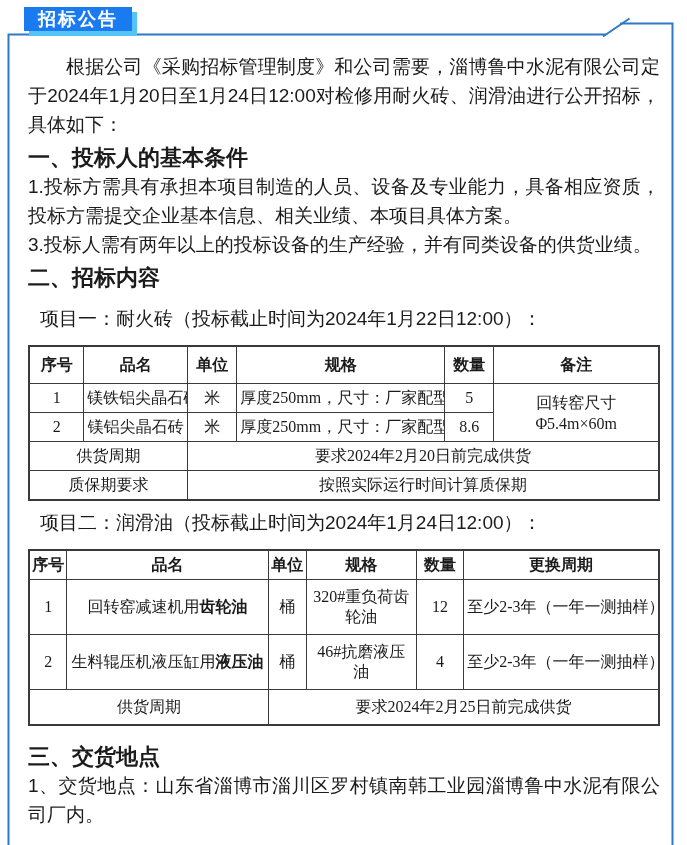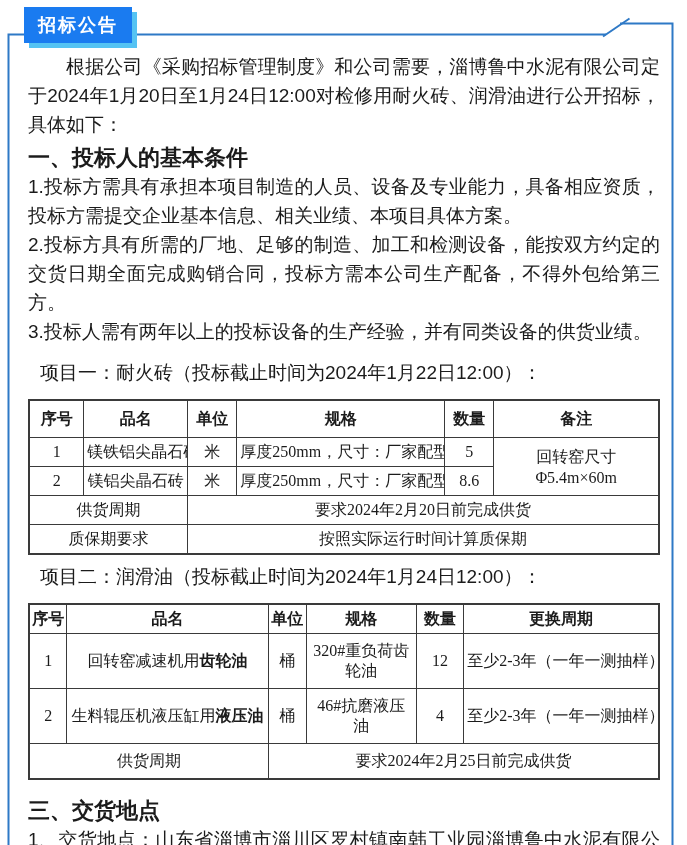--- a/index.html
+++ b/index.html
@@ -10,21 +10,21 @@
     color:#1b1b1b;
   }
   
   .frame{position:absolute;left:0;top:0;width:687px;height:845px;pointer-events:none;}
   .frame-line{stroke:var(--frame-blue,#2e79c6);stroke-width:2;fill:none;}
   
   .badge{
     position:absolute;left:24px;top:7px;z-index:3;
     background:var(--badge-blue,#1a7bf0);
     color:#ffffff;font-size:18px;font-weight:bold;letter-spacing:2px;
-    padding:6px 14px;line-height:24px;
+    padding:0 14px;line-height:24px;
     box-shadow:5px 5px 0 0 var(--badge-shadow,#55c3f3);
   }
   
   .content{
     position:absolute;left:28px;top:52px;width:632px;
     font-size:19px;line-height:29px;text-align:justify;
   }
   .para{margin:0;}
   .indent{text-indent:2em;}
   .heading{margin:4px 0 0;font-size:22px;font-weight:bold;line-height:29px;}
@@ -62,23 +62,23 @@
 <div class="badge">
   <span>招标公告</span>
 </div>
 
 <div class="content">
 
   <p class="para indent">根据公司《采购招标管理制度》和公司需要，淄博鲁中水泥有限公司定于2024年1月20日至1月24日12:00对检修用耐火砖、润滑油进行公开招标，具体如下：</p>
 
   <p class="heading">一、投标人的基本条件</p>
   <p class="para">1.投标方需具有承担本项目制造的人员、设备及专业能力，具备相应资质，投标方需提交企业基本信息、相关业绩、本项目具体方案。</p>
-  <p class="para">2.投标方具有所需的厂地、足够的制造、加工和检测设备，能按双方约定的交货日期全面完成购销合同，投标方需本公司生产配备，不得外包给第三方。</p>
   <p class="para">3.投标人需有两年以上的投标设备的生产经验，并有同类设备的供货业绩。</p>
 
+  <p class="heading">二、招标内容</p>
 
   <p class="caption">项目一：耐火砖（投标截止时间为2024年1月22日12:00）：</p>
 
   <table class="t1">
     <colgroup>
       <col style="width:8.7%">
         <col style="width:16.5%">
         <col style="width:7.8%">
       <col style="width:33%">
         <col style="width:7.8%">

